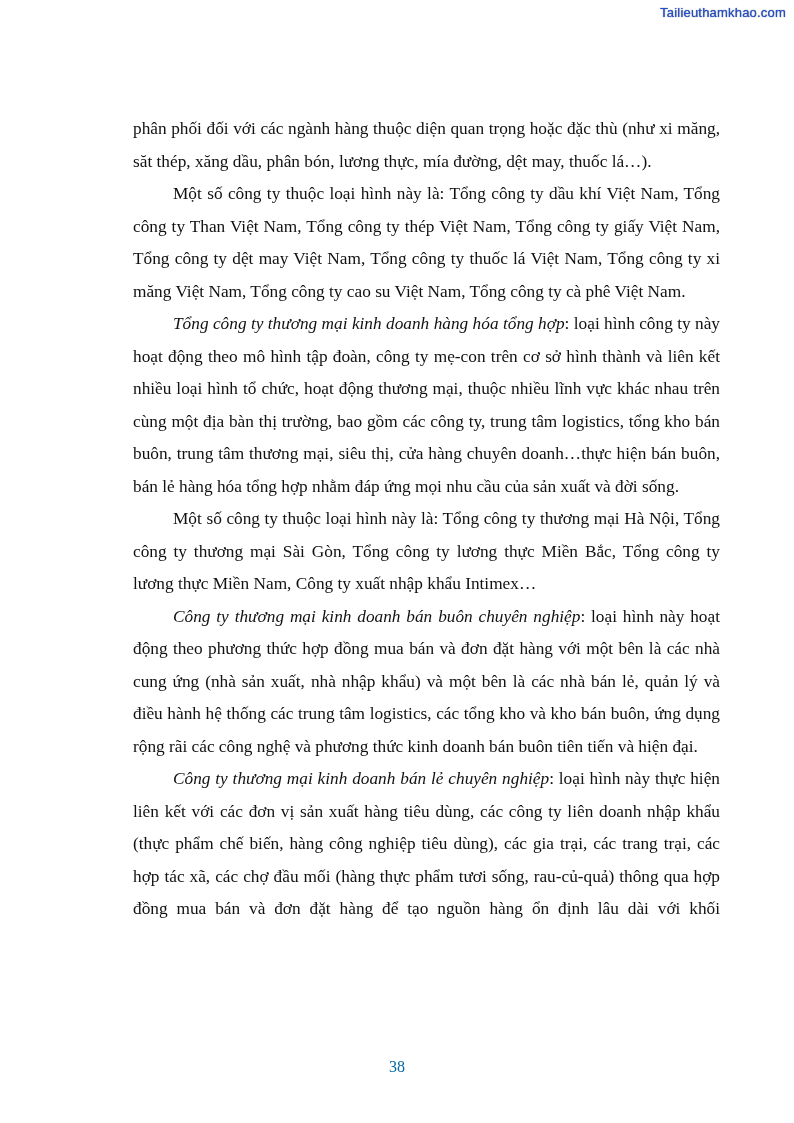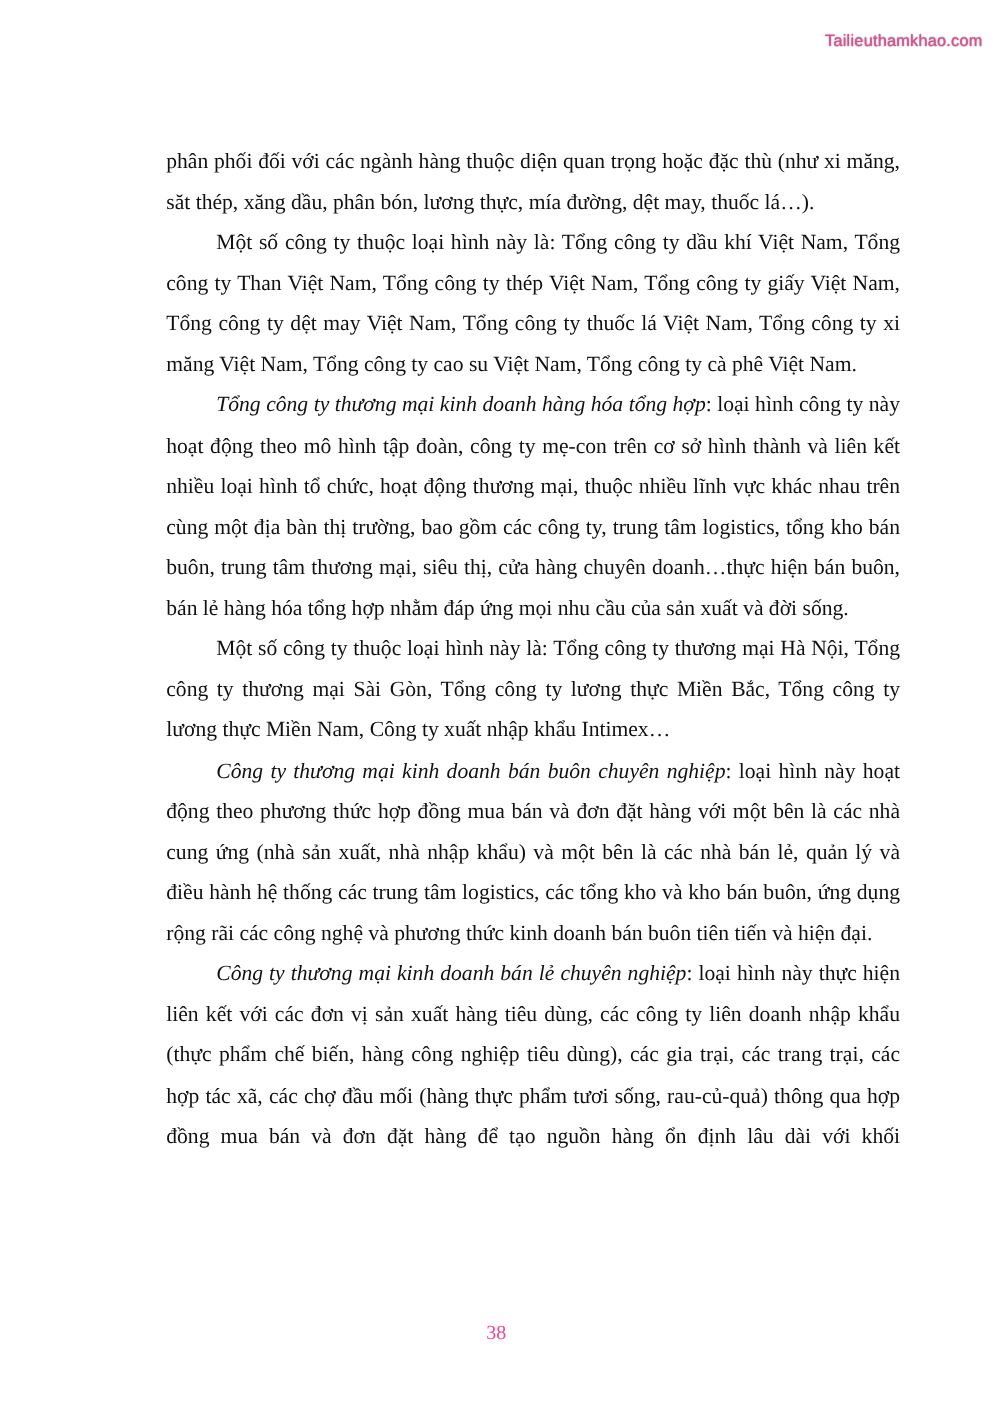--- a/index.html
+++ b/index.html
@@ -1,35 +1,34 @@
 <!DOCTYPE html>
 <html><head>
 <meta charset="utf-8">
 <style>
   html, body { margin: 0; padding: 0; background: #ffffff; }
   body { width: 794px; height: 1123px; position: relative; overflow: hidden; }
   .watermark {
     position: absolute; top: 5px; right: 8px;
     font-family: "Liberation Sans", sans-serif; font-size: 13px;
-    color: #ec4899; letter-spacing: 0.2px;
+    color: #1d4ed8; letter-spacing: 0.2px;
     text-shadow: 0 0 1px #888, 0 0 1px #888;
-    margin-top: 20px;
   }
   .page {
     position: absolute; left: 133px; top: 113px; width: 587px;
     font-family: "Liberation Serif", serif; font-size: 17.3px;
     line-height: 32.5px; color: #111111;
   }
   .page p { margin: 0; text-align: justify; }
   .indent { text-indent: 40px; }
   .lead { font-weight: normal; font-style: italic; }
   .last-line-justify { text-align-last: justify; }
   .page-number {
     position: absolute; left: 0; width: 794px; top: 1058px; text-align: center;
-    font-family: "Liberation Serif", serif; font-size: 16px; color: #ec4899;
+    font-family: "Liberation Serif", serif; font-size: 16px; color: #0369a1;
   }
 </style>
 </head>
 <body>
 
 <div class="watermark">Tailieuthamkhao.com</div>
 
 <div class="page">
   <p>
     <span>phân phối đối với các ngành hàng thuộc diện quan trọng hoặc đặc thù (như xi măng, săt thép, xăng dầu, phân bón, lương thực, mía đường, dệt may, thuốc lá…).</span>

